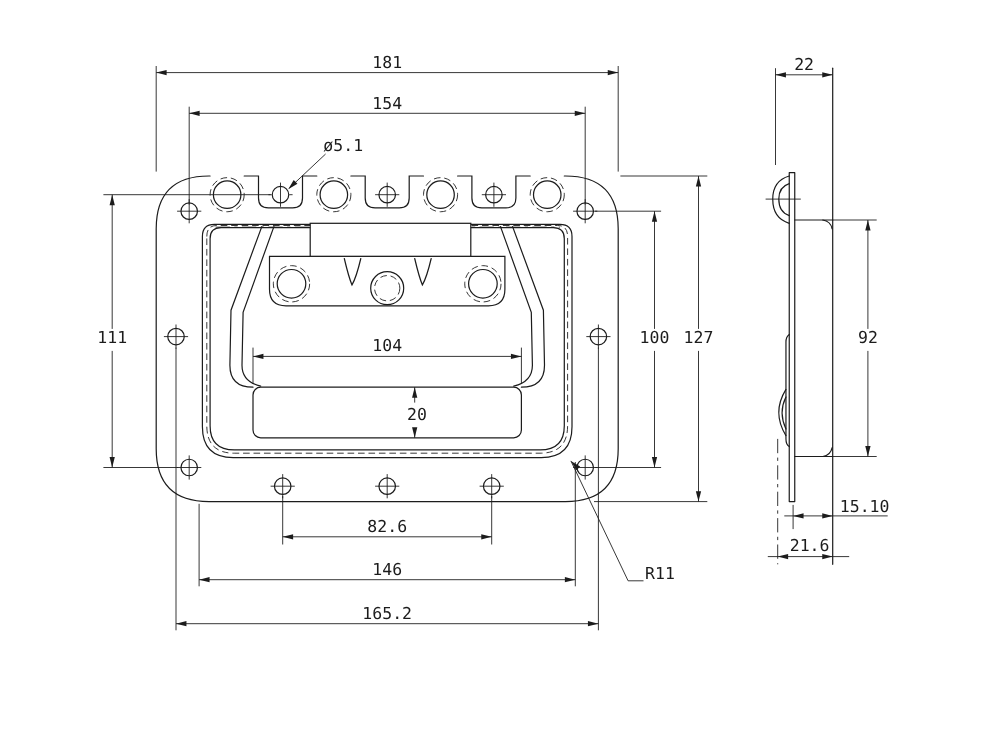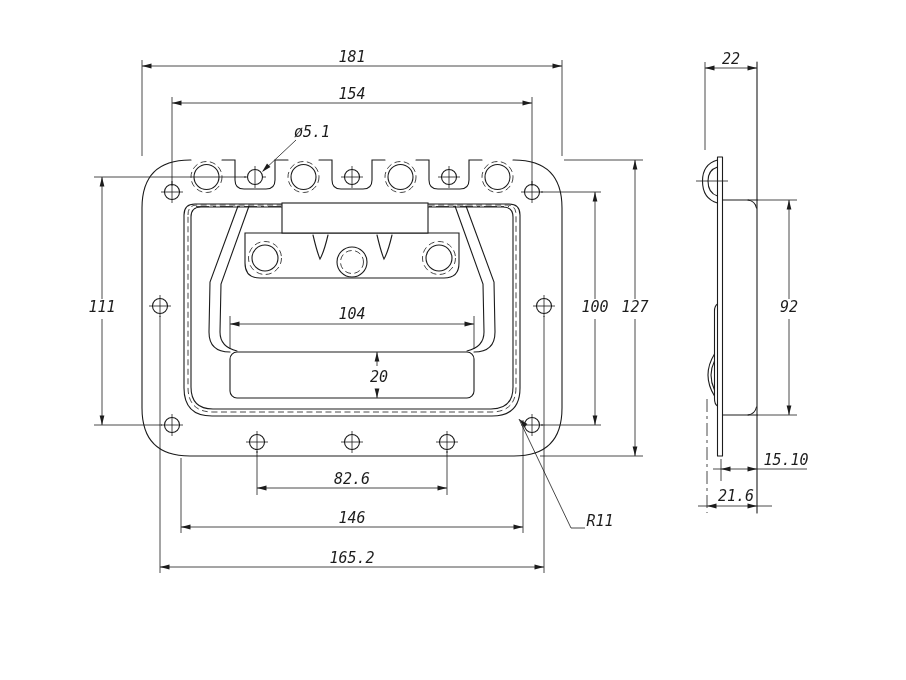--- a/index.html
+++ b/index.html
@@ -1,18 +1,18 @@
 <!DOCTYPE html>
 <html><head>
 <meta charset="utf-8">
 <style>
   html,body { margin:0; padding:0; background:#ffffff; }
   #canvas {
     position:relative; width:906px; height:680px; background:#ffffff;
-    font-family:"DejaVu Sans Mono", monospace; overflow:hidden;font-style:italic;
+    font-family:"DejaVu Sans Mono", monospace; overflow:hidden;
   }
   svg { display:block; }
   
   .s1   { stroke:#1c1c1c; stroke-width:1.1; fill:none; stroke-linecap:round; }
   .s1f  { stroke:#1c1c1c; stroke-width:1.1; fill:#ffffff; }
   
   .thin { stroke:#1c1c1c; stroke-width:0.8; fill:none; }
   .dash    { stroke-dasharray:6 3.5; }
   .dashdot { stroke-dasharray:13 4 3 4; }
   .arrfill { fill:#1c1c1c; stroke:none; }

